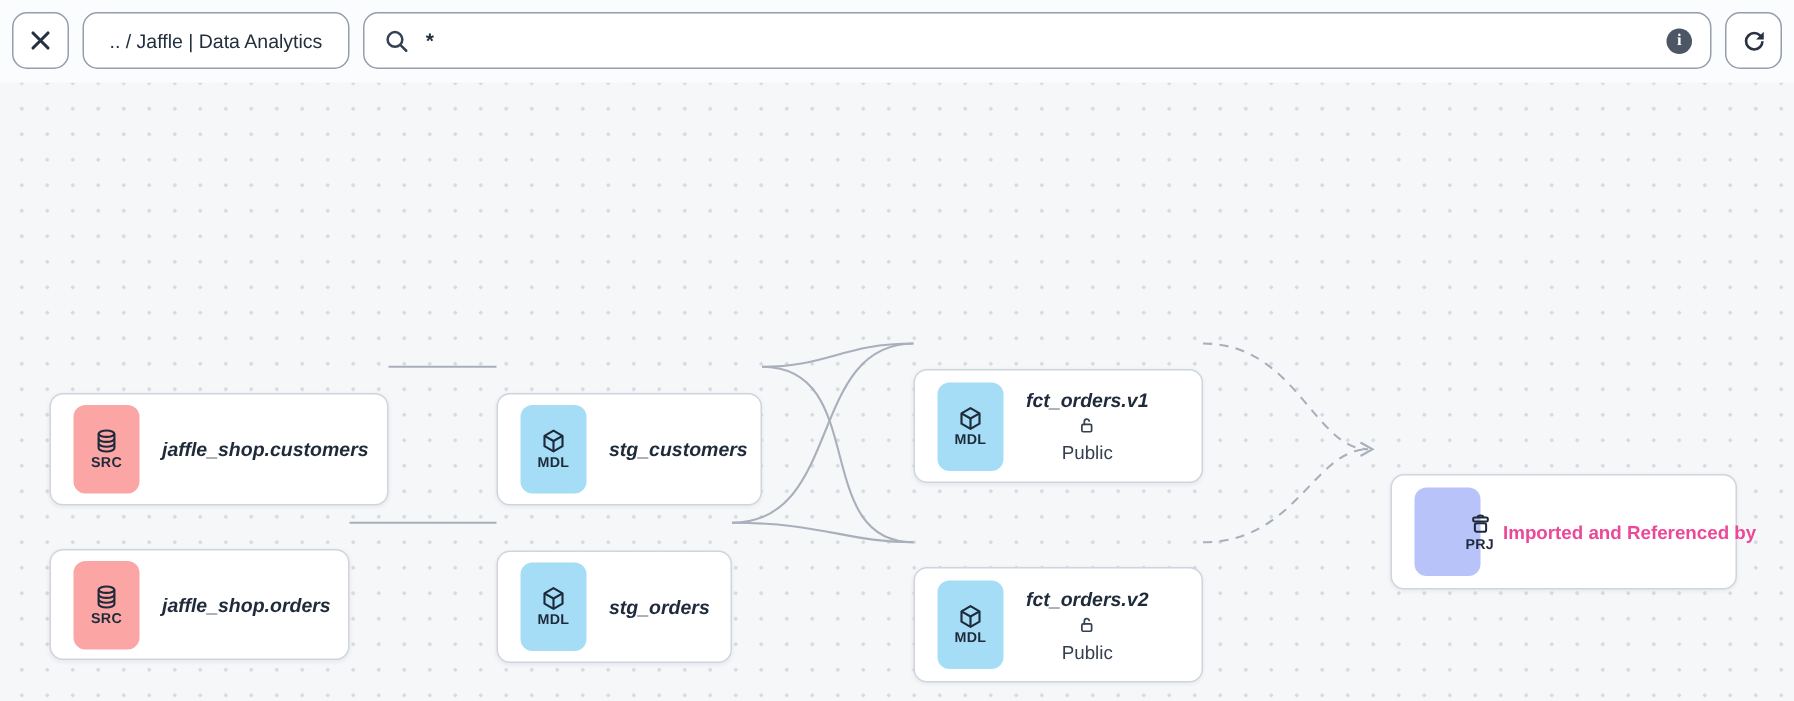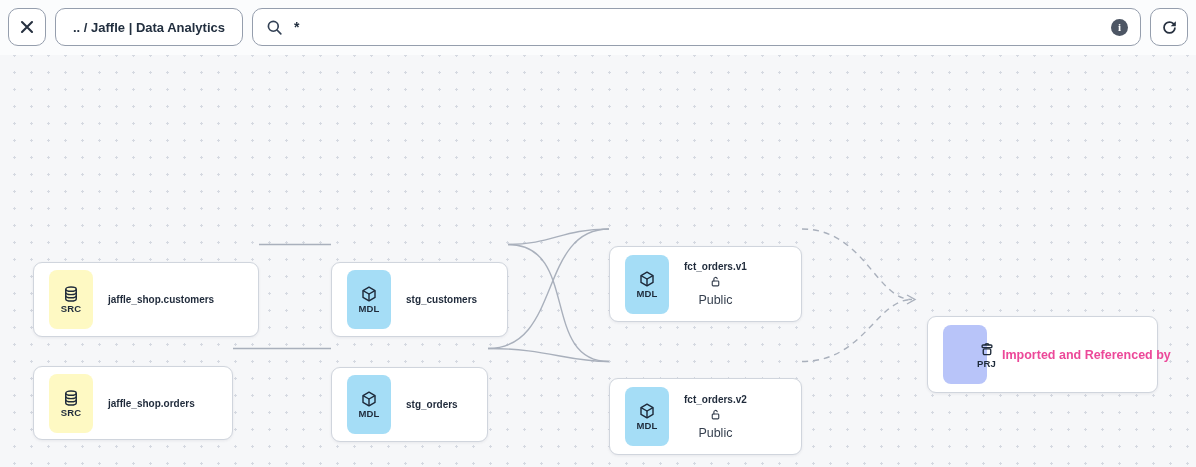--- a/index.html
+++ b/index.html
@@ -6,21 +6,21 @@
   html,body { width:1196px; height:467px; overflow:hidden;
     font-family:"Liberation Sans", sans-serif; }
   body { background:#f6f7f9; position:relative; }
 
   
   .topbar { position:absolute; top:0; left:0; width:1196px; height:55px;
     background:#fbfcfd; display:flex; align-items:flex-start; padding:8px; gap:9px; z-index:5; }
   .tb-btn { height:38px; background:#fff; border:1.4px solid #959ead; border-radius:10px;
     display:flex; align-items:center; justify-content:center; cursor:pointer; }
   .tb-square { width:38px; flex:0 0 38px; }
-  .tb-crumb { padding:0 17px; font-size:13px; font-weight:700; color:#222f3f; white-space:nowrap; }
+  .tb-crumb { padding:0 17px; font-size:13px; font-weight:400; color:#222f3f; white-space:nowrap; }
   .tb-search { flex:1 1 auto; justify-content:flex-start; padding:0 12px; gap:10px; cursor:text; }
   .tb-search input { border:none; outline:none; background:transparent; flex:1;
     font-size:14px; font-weight:700; color:#222f3f; font-family:"Liberation Sans",sans-serif; }
   .info-dot { margin-left:auto; width:17px; height:17px; border-radius:50%; background:#4d5664;
     color:#fff; display:flex; align-items:center; justify-content:center;
     font-size:11px; font-weight:700; font-family:"Liberation Serif",serif; cursor:pointer; }
 
   
   .canvas { position:absolute; top:55px; left:0; width:1196px; height:412px;
     background-color:#f6f7f9;
@@ -28,24 +28,24 @@
     background-size:17px 17px; background-position:6px 9px; }
   .edges { position:absolute; top:0; left:0; width:1196px; height:412px; pointer-events:none; }
 
   
   .node { position:absolute; background:#fff; border:1px solid #d0d5dd; border-radius:9px;
     box-shadow:0 1px 3px rgba(25,35,50,.07); display:flex; align-items:center;
     gap:15px; padding:0 15px; cursor:pointer; }
   .badge { width:44px; height:59px; flex:0 0 44px; border-radius:8px;
     display:flex; flex-direction:column; align-items:center; justify-content:center; gap:1px; }
   .badge .tag { font-size:9.5px; font-weight:700; color:#1e2a3a; letter-spacing:.2px; line-height:1; }
-  .badge.src { background:#fef9c3; }
+  .badge.src { background:#fca5a5; }
   .badge.mdl { background:#a5ddf6; }
   .badge.prj { background:#b8c4f9;padding-left:43px; }
-  .node .title { font-size:10px; font-weight:700; color:#1f2a3a; white-space:nowrap; }
+  .node .title { font-size:13px; font-weight:700; color:#1f2a3a; white-space:nowrap;font-style:italic; }
   .sub { display:flex; align-items:center; gap:5px; margin-top:3px;flex-direction:column; }
   .sub .access { font-size:12.5px; font-weight:400; color:#353f4e; }
   .caption { font-size:12.5px; font-weight:700; color:#ec4899; white-space:nowrap; }
   .proj-name { font-size:16.5px; font-weight:400; color:#1f2a3a; margin-top:3px; white-space:nowrap; }
   svg { display:block; }
 </style>
 </head>
 <body>
 
 <div class="topbar">

